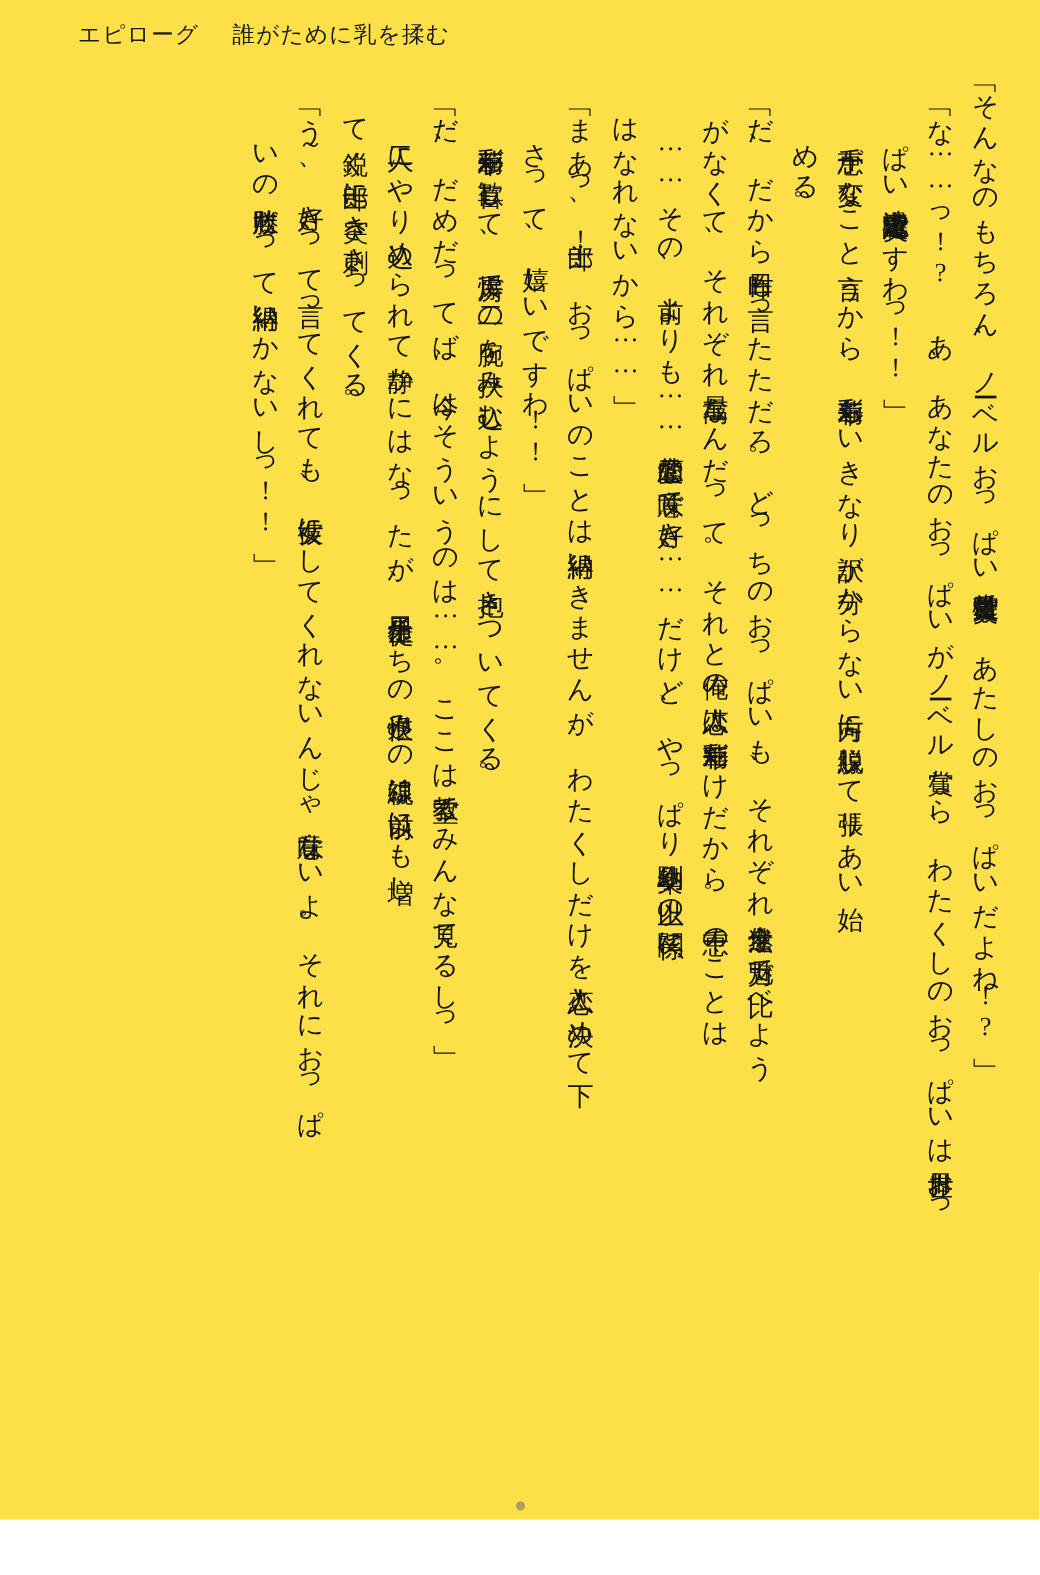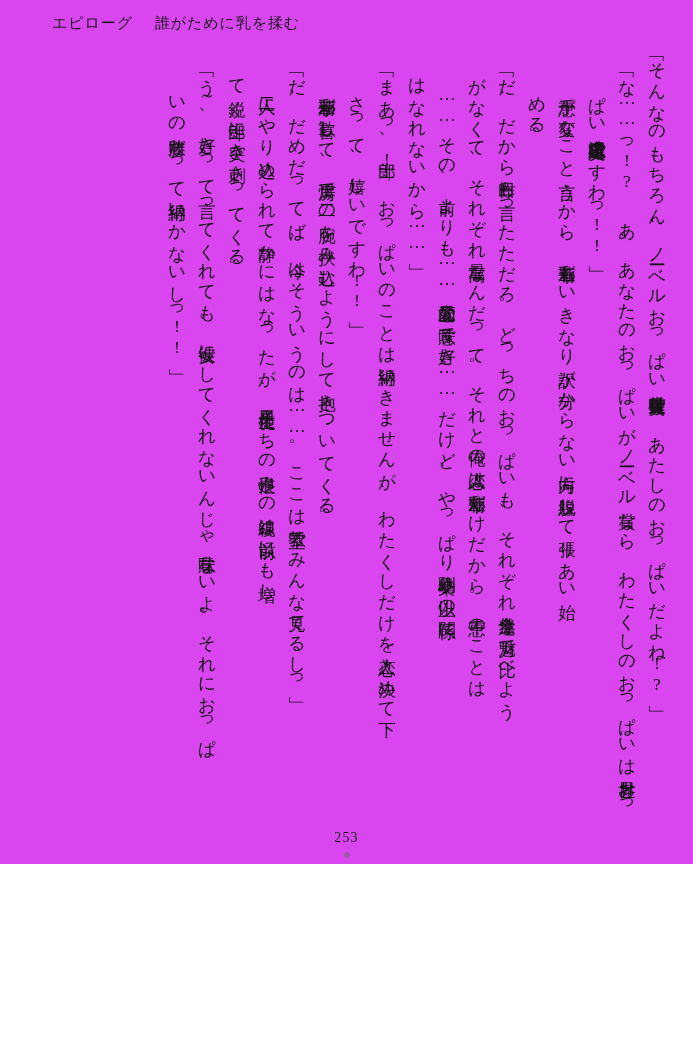--- a/index.html
+++ b/index.html
@@ -12,24 +12,24 @@
     height: 1050px;
     font-family: "Liberation Serif", "DejaVu Serif", serif;
     color: #111111;
     position: relative;
     overflow: hidden;
   }
 
   .page {
     position: relative;
     width: 693px;
-    height: 864px;
+    height: 1013px;
     box-sizing: border-box;
     padding: 14px 18px 0 35px;
-    background: #d946ef;
+    background: #fde047;
   }
 
   
   .running-header {
     position: absolute;
     top: 14px;
     left: 52px;
     right: 40px;
     height: 26px;
     font-size: 15px;
@@ -119,16 +119,15 @@
     <div class="col ind1">「まあっ、士郎!　おっぱいのことは納得いきませんが、わたくしだけを恋人と決めて下</div>
     <div class="col ind2">さって、嬉しいですわ!!」</div>
     <div class="col ind1">　彩莉華が歓喜して、爆房で二の腕を挟み込むようにして抱きついてくる。</div>
     <div class="col ind1">「だ、だめだってば、今はそういうのは……。ここは教室でみんな見てるしっ」</div>
     <div class="col ind1">　二人にやり込められて静かにはなったが、男子生徒たちの逆恨みの視線は以前にも増し</div>
     <div class="col ind1">て鋭く士郎に突き刺さってくる。</div>
     <div class="col ind1">「う～、好きって言ってくれても、彼女にしてくれないんじゃ意味ないよ。それにおっぱ</div>
     <div class="col ind2">いの勝敗だって納得いかないしっ!!」</div>
   </div>
 
-  <div class="page-number">253</div>
   <div class="page-number-dot"></div>
 
 </div>
 
 </body></html>

